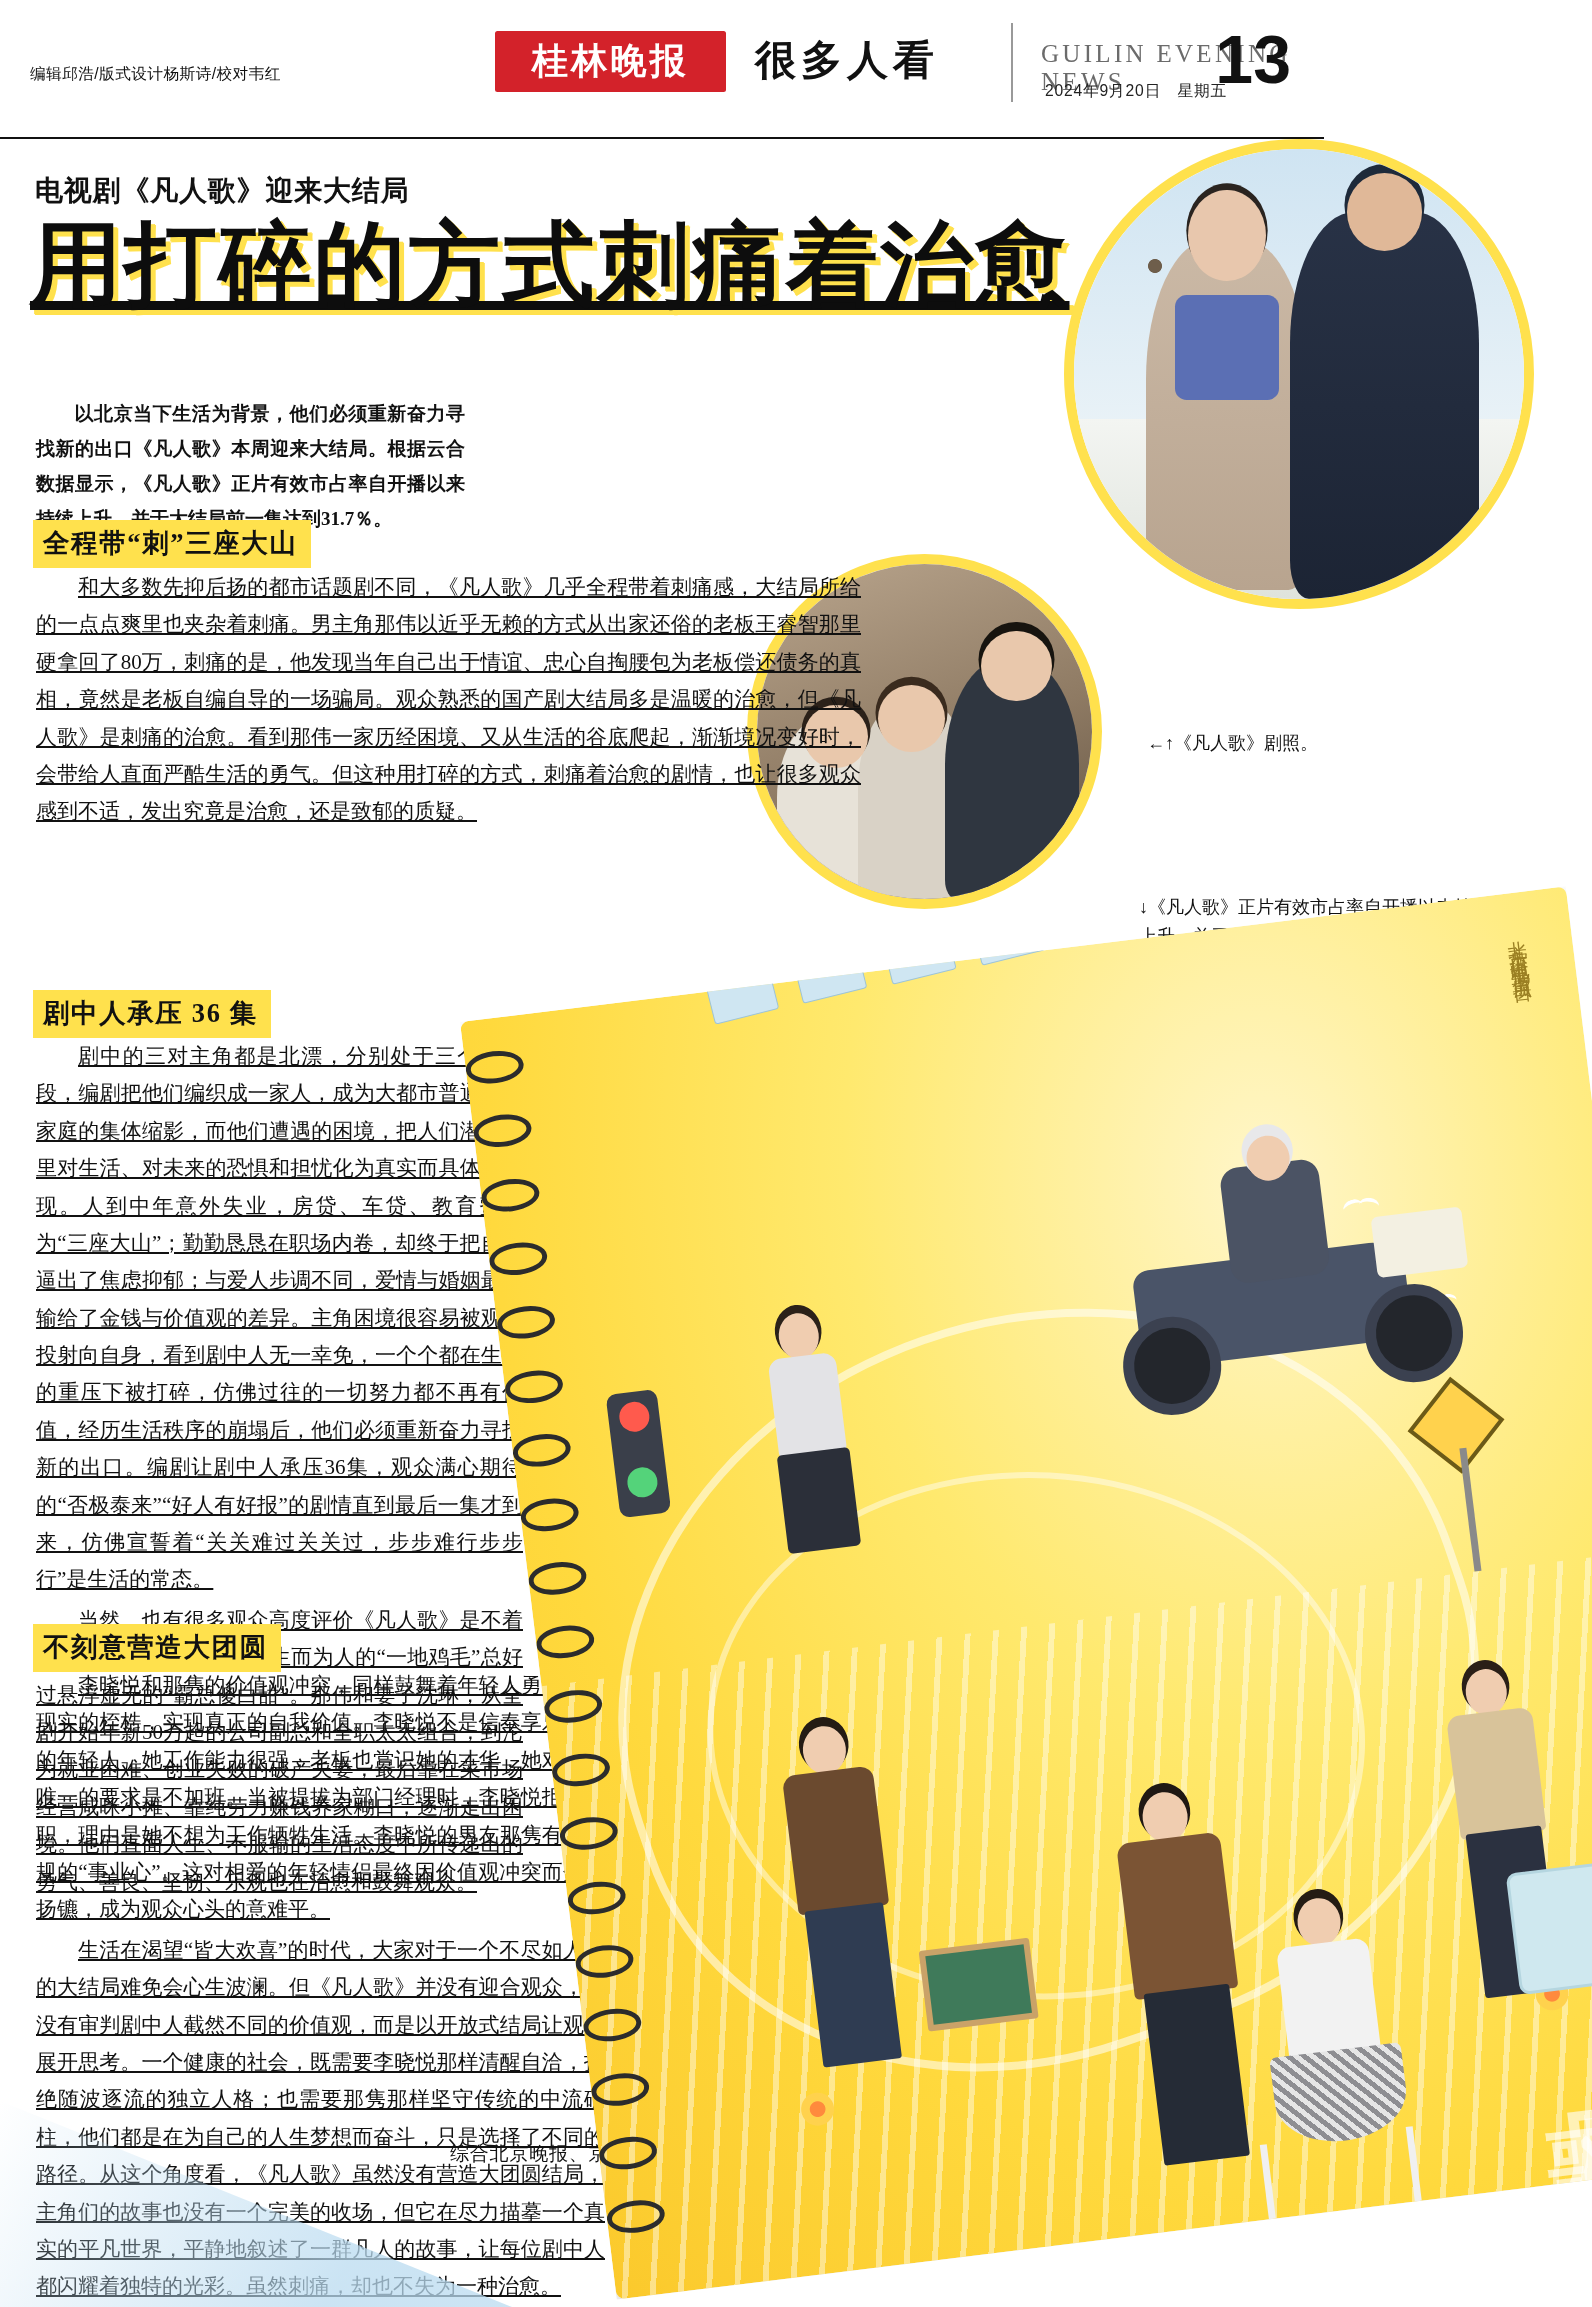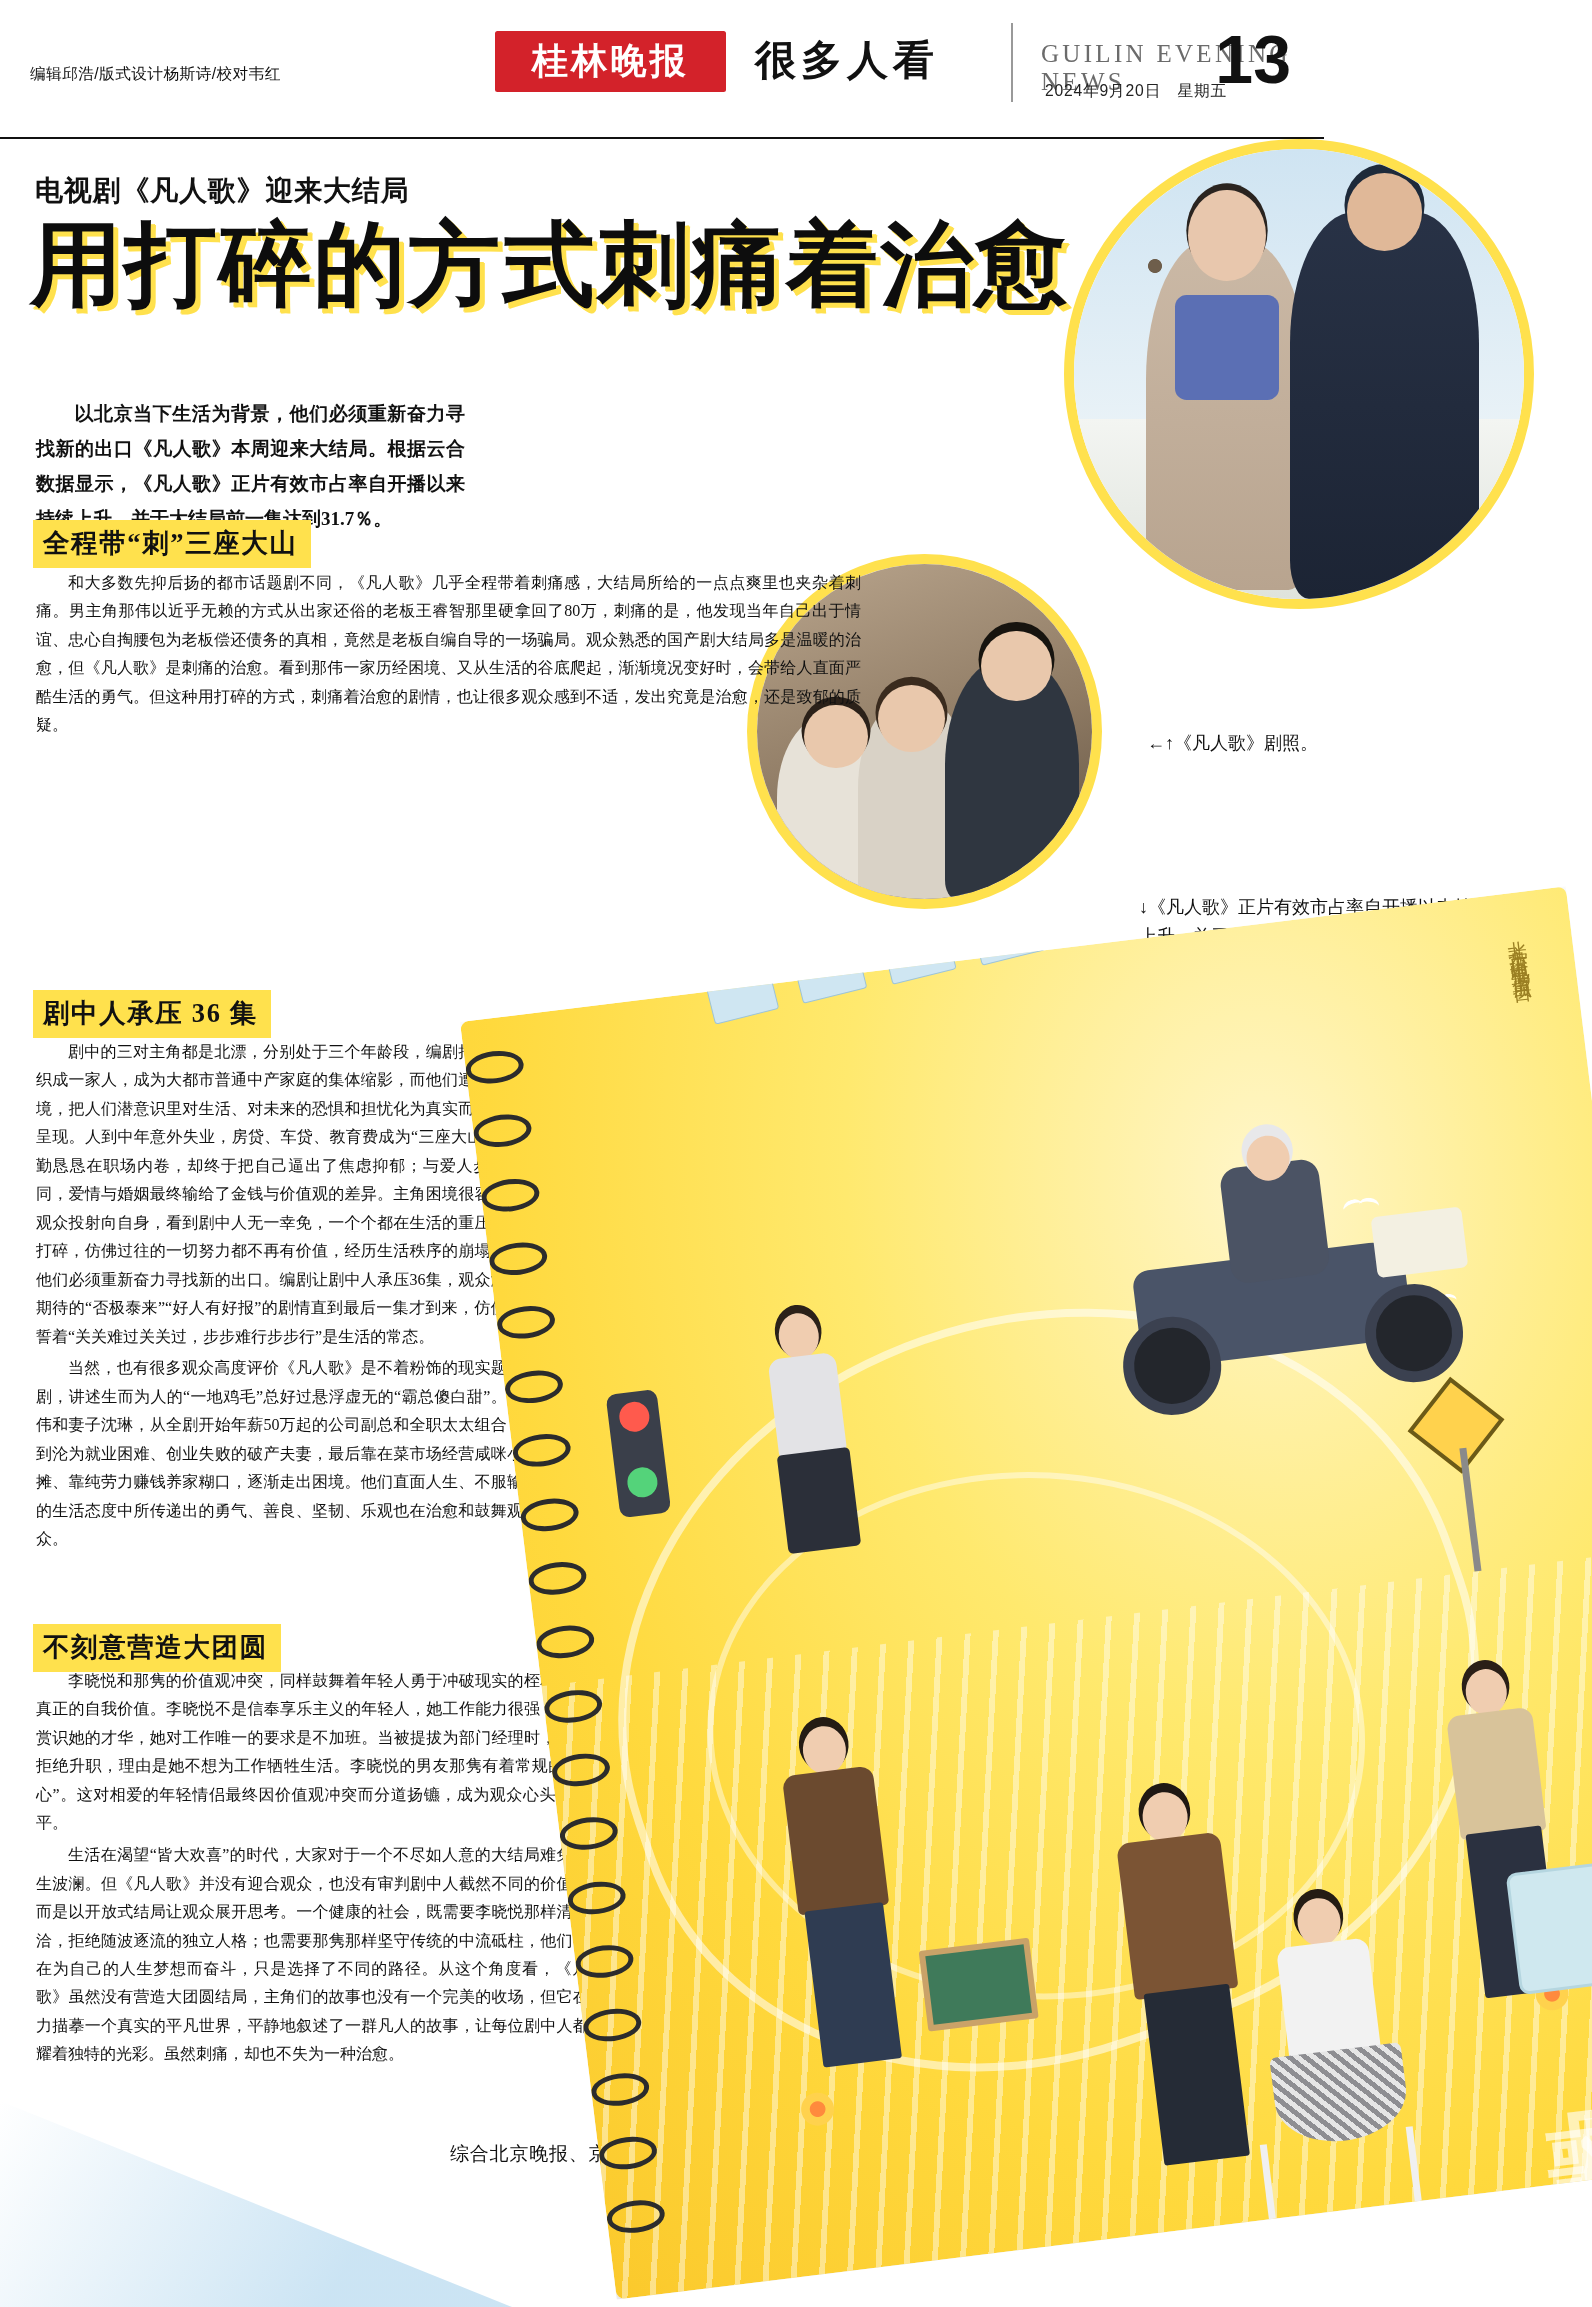--- a/index.html
+++ b/index.html
@@ -124,20 +124,21 @@
     font-size: 92px;
     font-weight: bold;
     letter-spacing: 2.5px;
     color: #0d0d0d;
     font-family: "Liberation Serif", serif;
     line-height: 1.08;
     white-space: nowrap;
     text-shadow:
       4.1px 4.1px 0 #ffe14d,
       5px 5px 0 #ffe14d;
+    text-decoration: underline;
   }
 
   
   .lead {
     position: absolute;
     left: 36px;
     top: 396px;
     width: 429px;
     font-size: 19px;
     line-height: 1.85;
@@ -162,24 +163,25 @@
     white-space: nowrap;
   }
   #subhead1 { left: 33px; top: 520px; }
   #subhead2 { left: 33px; top: 990px; }
   #subhead3 { left: 33px; top: 1624px; }
 
   
   .body-col {
     position: absolute;
     color: #111;
-    font-size: 16px;
+    font-size: 21px;
     line-height: 1.78;
     text-align: justify;
     font-family: "Liberation Serif", serif;
+    text-decoration: underline;
   }
   .body-col p { margin: 0 0 3.3px 0; text-indent: 2em; }
 
   #col-a { left: 36px; top: 569px; width: 825px; }
   #col-b { left: 36px; top: 1038px; width: 487px; }
   #col-c { left: 36px; top: 1667px; width: 569px; }
 
   .byline {
     position: absolute;
     left: 450px;

